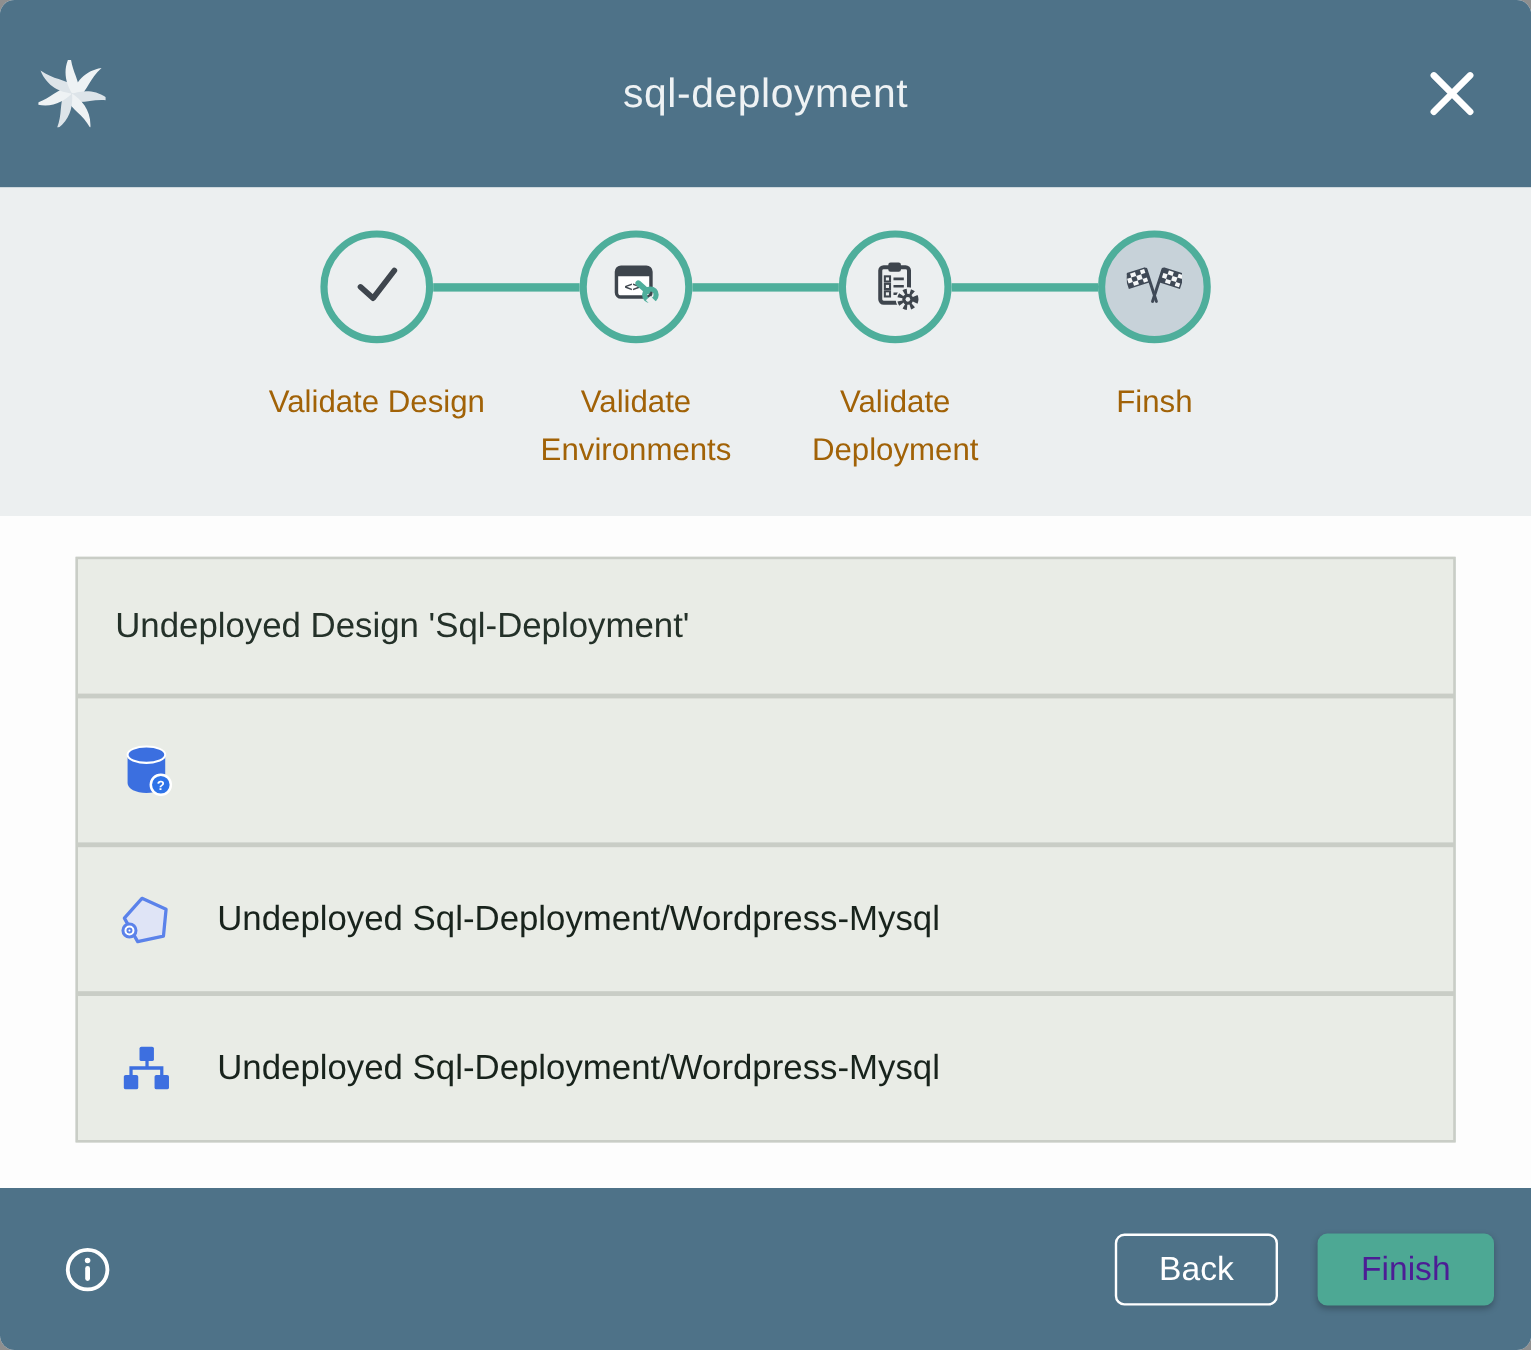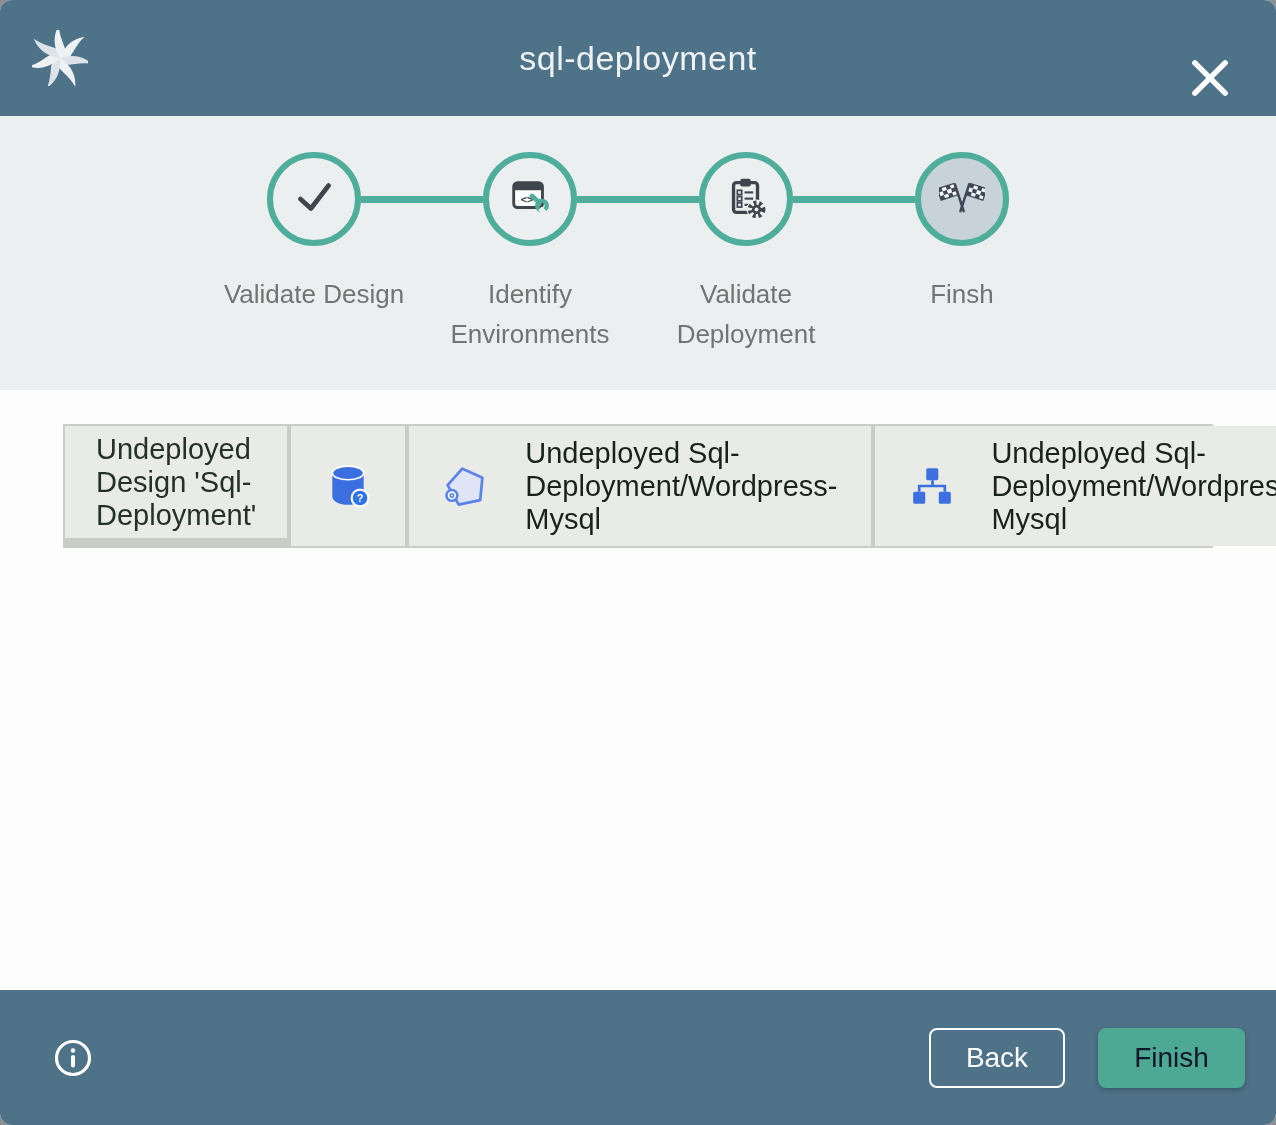--- a/index.html
+++ b/index.html
@@ -10,21 +10,21 @@
     -webkit-font-smoothing:antialiased;
   }
   .modal{
     position:absolute;inset:0;
     border-radius:12px;overflow:hidden;
     display:flex;flex-direction:column;
     background:#fdfdfd;
   }
   
   .header{
-    height:116px;flex:none;
+    height:156px;flex:none;
     background:#4e7288;
     display:flex;align-items:center;
     position:relative;
     padding:0 44px 0 32px;
   }
   .logo{width:56px;height:56px;}
   .title{
     position:absolute;left:0;right:0;text-align:center;
     color:#eef2f4;font-size:34px;letter-spacing:0.5px;
   }
@@ -50,27 +50,27 @@
   .circle{
     width:94px;height:94px;box-sizing:border-box;
     border:6px solid #4EAE9B;border-radius:50%;
     background:#eceff0;
     display:flex;align-items:center;justify-content:center;
     position:relative;z-index:1;
   }
   .step.active .circle{background:#c7d2d9;}
   .step-label{
     margin-top:28px;max-width:182px;
-    font-size:26px;line-height:40px;color:#737373;text-align:center;
+    font-size:26px;line-height:40px;color:#a16207;text-align:center;
   }
   
   .content{flex:1;background:#fdfdfd;padding:34px 63px 0;}
   .list{
     border:2px solid #c9cdc6;background:#c9cdc6;
-    display:flex;gap:4px;
+    display:flex;flex-direction:column;gap:4px;
   }
   .list-header{
     height:112px;background:#e9ece6;
     display:flex;align-items:center;padding:0 31px;
     font-size:29px;color:#243129;
   }
   .row{
     height:120px;background:#e9ece6;
     display:flex;align-items:center;padding:0 34px;gap:36px;
     font-size:29px;color:#18231c;
@@ -90,21 +90,21 @@
     height:60px;border-radius:8px;font-size:28px;
     font-family:"Liberation Sans", sans-serif;
     display:flex;align-items:center;justify-content:center;
     cursor:pointer;
   }
   .btn-back{
     width:136px;background:transparent;border:2px solid #ffffff;
     color:#ffffff;margin-right:33px;box-sizing:border-box;
   }
   .btn-finish{
-    width:147px;background:#4da894;border:none;color:#0f172a;
+    width:147px;background:#4da894;border:none;color:#4c1d95;
     box-shadow:0 2px 5px rgba(0,0,0,0.25);
   }
 </style>
 </head>
 <body>
 
 <div class="modal">
 
   <div class="header">
     <span class="logo">
@@ -148,21 +148,21 @@
           <svg viewBox="0 0 48 48" width="46" height="46">
             <rect x="7" y="9" width="30" height="26" rx="4" fill="#ffffff" stroke="#3e454d" stroke-width="3"></rect>
             <path d="M7 13 a4 4 0 0 1 4 -4 h22 a4 4 0 0 1 4 4 v4 H7 Z" fill="#3e454d"></path>
             <text x="21" y="30" font-size="11.5" font-weight="bold" fill="#3e454d" text-anchor="middle" font-family="DejaVu Sans Mono, monospace">&lt;&gt;</text>
             <line x1="26" y1="23" x2="34" y2="30" stroke="#4EAE9B" stroke-width="5" stroke-linecap="round"></line>
             <circle cx="36.5" cy="33" r="5" fill="none" stroke="#4EAE9B" stroke-width="4.5"></circle>
             <rect x="36.5" y="34" width="9" height="5.5" fill="#eceff0" transform="rotate(45 36.5 34)"></rect>
           </svg>
         </span>
       </div>
-      <div class="step-label">Identify Environments</div>
+      <div class="step-label">Validate Environments</div>
     </div>
 
 
     <div class="step">
       <div class="connector"></div>
       <div class="circle">
         <span>
           <svg viewBox="0 0 48 48" width="46" height="46">
             <rect x="11" y="9" width="25" height="31" rx="3" fill="none" stroke="#3e454d" stroke-width="3.5"></rect>
             <rect x="18" y="5" width="11" height="8" rx="2" fill="#3e454d"></rect>

